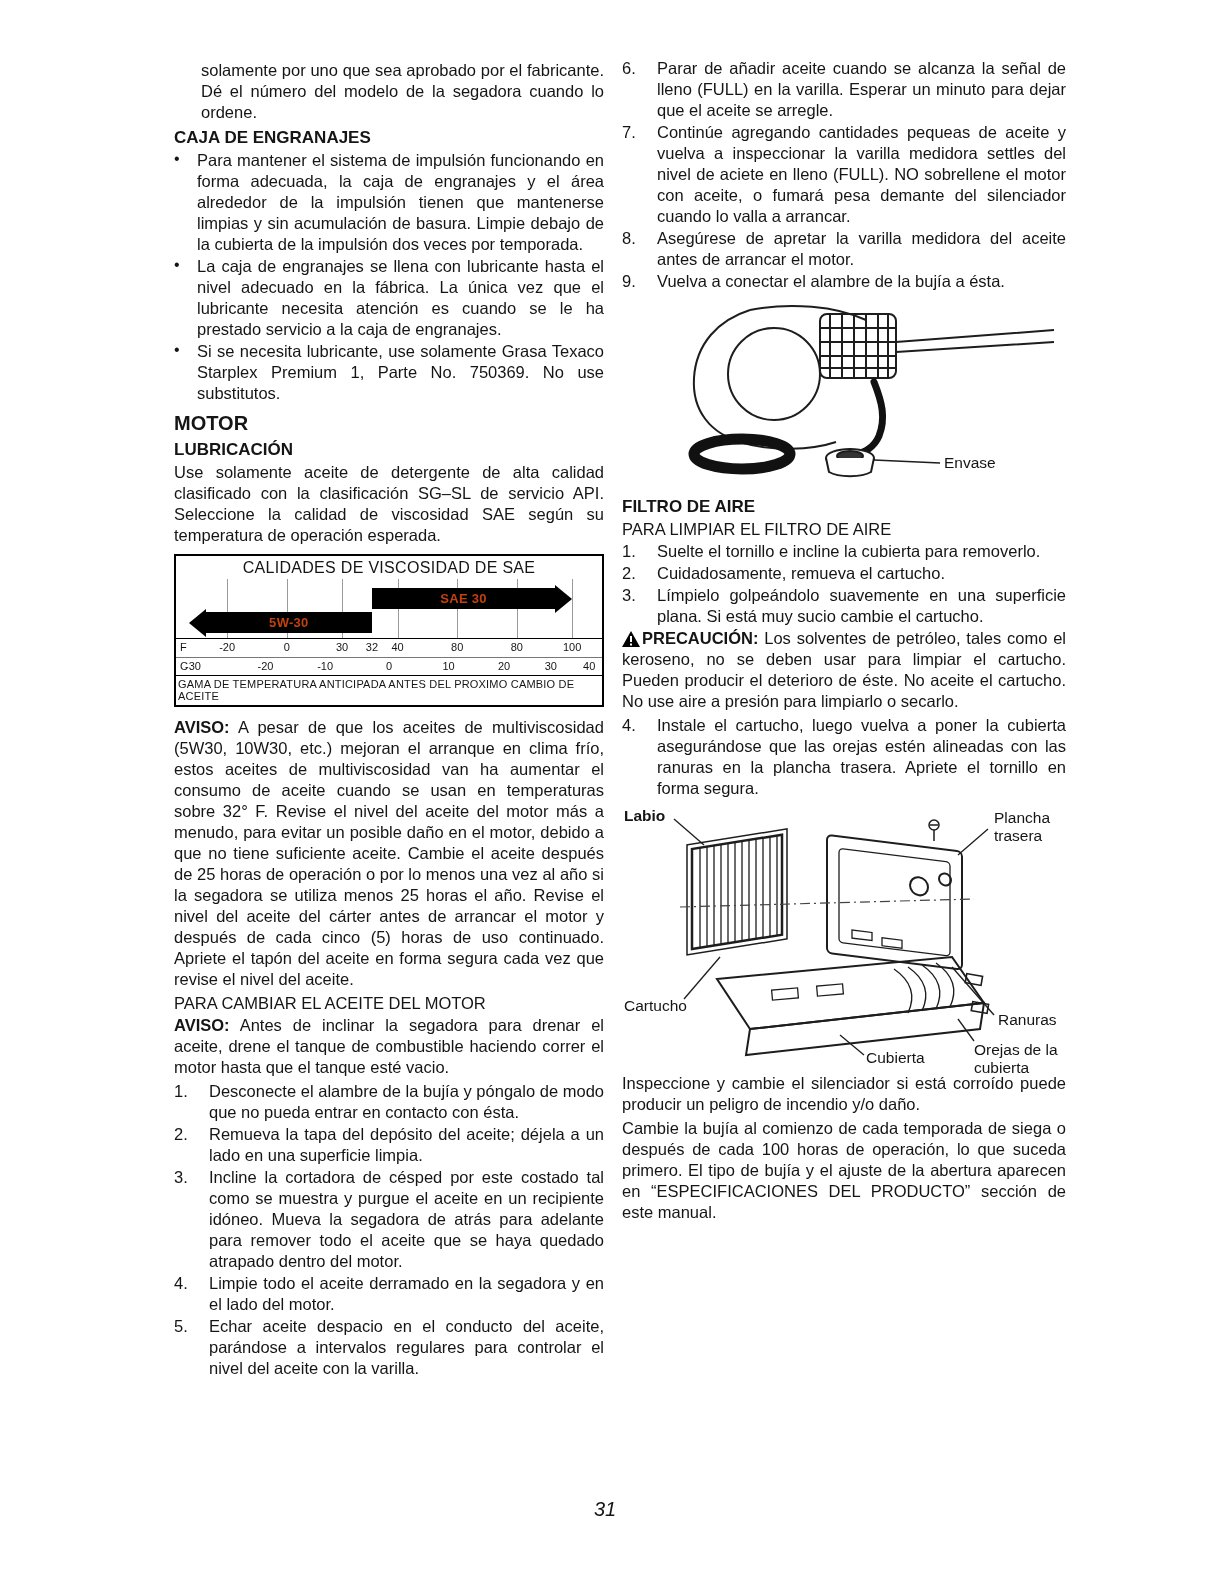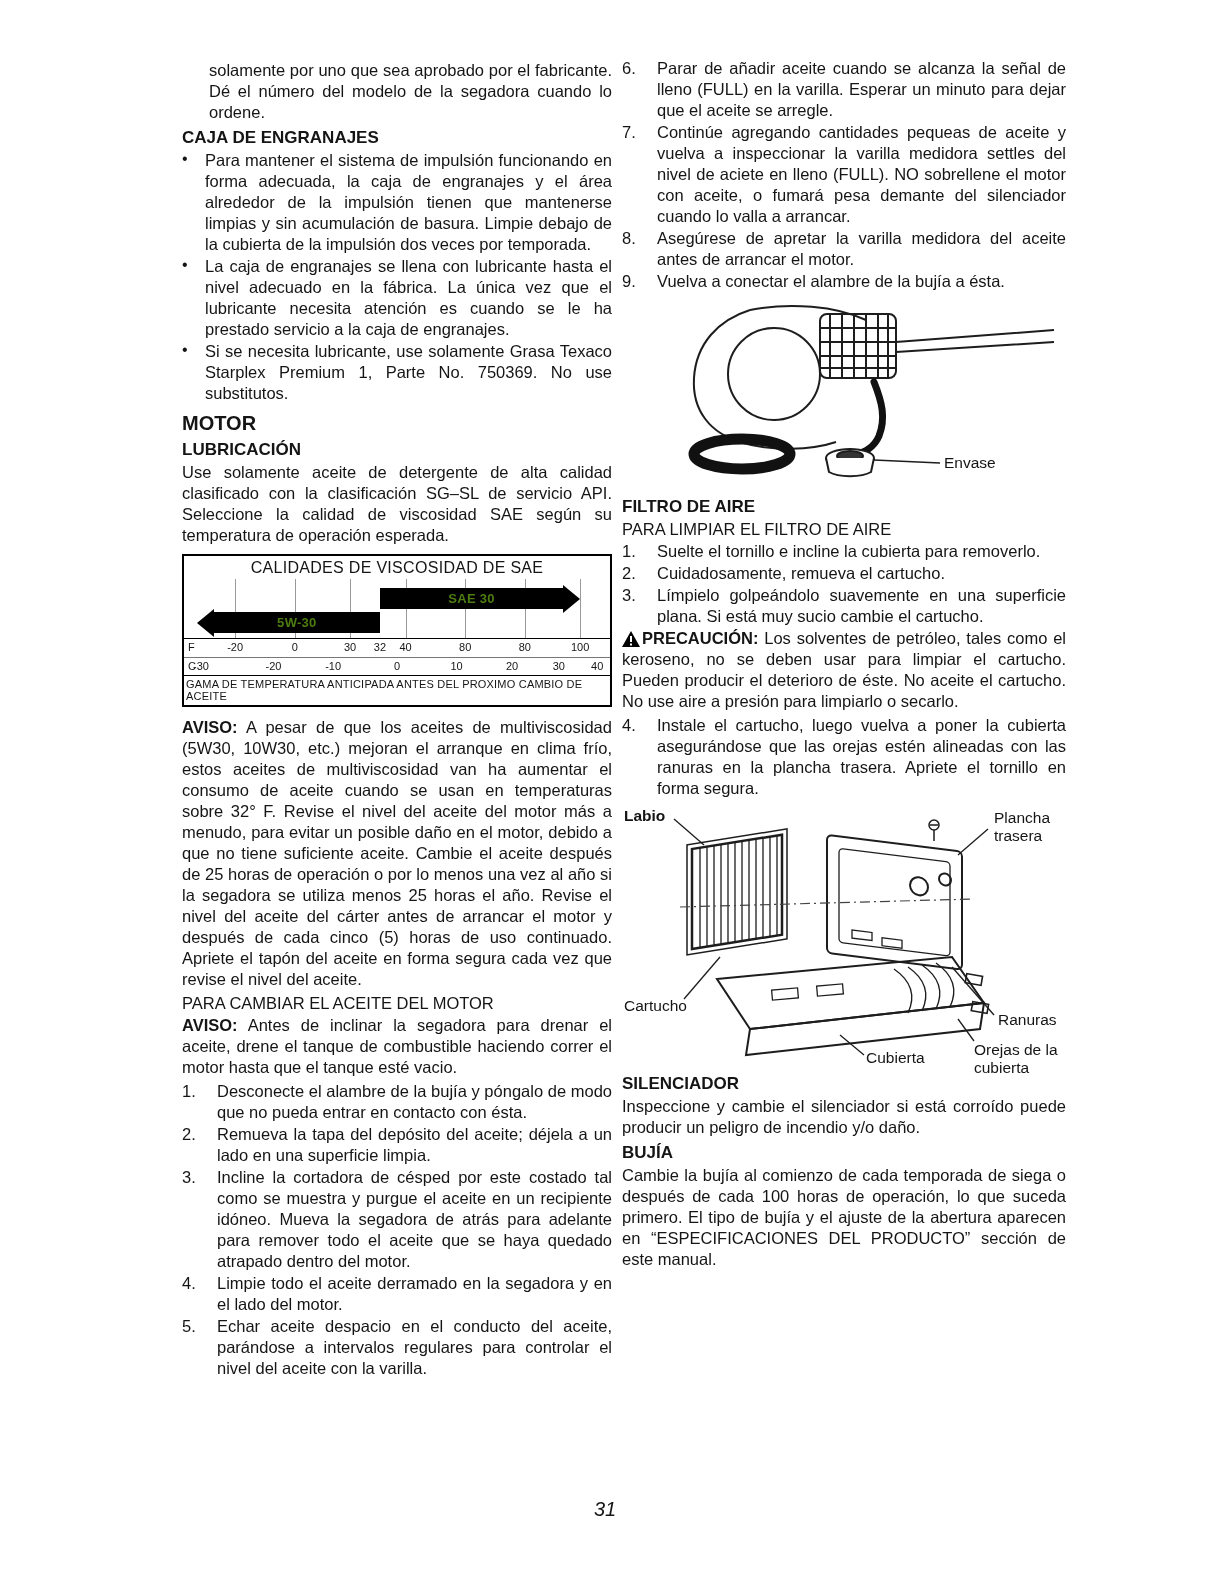--- a/index.html
+++ b/index.html
@@ -3,21 +3,21 @@
 <meta charset="utf-8">
 <style>
   * { margin:0; padding:0; box-sizing:border-box; }
   html,body { background:#e8e8e8; }
   .page {
     position:relative; width:1224px; height:1584px; background:#ffffff;
     font-family:"Liberation Sans", sans-serif; color:#151515;
     margin:0 auto; overflow:hidden;
   }
   .col { position:absolute; }
-  .col-left  { left:182px; top:60px; width:430px; }
+  .col-left  { left:174px; top:60px; width:430px; }
   .col-right { left:622px; top:58px; width:444px; }
 
   p, .txt { font-size:16.5px; line-height:21px; text-align:justify; }
   .para { margin-bottom:3px; }
   .indented { padding-left:27px; }
 
   .h-sec   { font-size:17px; font-weight:bold; margin:5px 0 2px 0; }
   .h-motor { font-size:20px; font-weight:bold; margin:8px 0 2px 0; }
   .subhead { font-size:16.5px; line-height:21px; margin:2px 0 1px 0; }
 
@@ -28,21 +28,21 @@
 
   .numlist .nitem { display:flex; margin-bottom:1px; }
   .numlist .nnum { flex:none; width:35px; font-size:16.5px; line-height:21px; }
   .numlist .txt { flex:1; }
 
   
   .vchart { border:2px solid #000; margin:8px 0 10px 0; background:#fff; }
   .vchart-title { font-size:16px; text-align:center; padding:3px 0 2px 0; letter-spacing:.3px; }
   .vchart-area { position:relative; height:60px; border-bottom:1px solid #000; overflow:visible; }
   .gridline { position:absolute; top:0; bottom:0; width:1px; background:#9a9a9a; }
-  .vbar { position:absolute; height:21px; background:#000; color:#4d7c0f;
+  .vbar { position:absolute; height:21px; background:#000; color:#c2410c;
           display:flex; align-items:center; justify-content:center;
           font-weight:bold; font-size:13px; letter-spacing:.3px; }
   .vbar-sae30 { left:46%; width:43%; top:9px; }
   .vbar-5w30  { left:7%;  width:39%; top:33px; }
   .ah { position:absolute; width:0; height:0; top:50%; transform:translateY(-50%); }
   .ah-right { left:100%; border-left:17px solid #000; border-top:14px solid transparent; border-bottom:14px solid transparent; }
   .ah-left  { right:100%; border-right:17px solid #000; border-top:14px solid transparent; border-bottom:14px solid transparent; }
   .fc-row { position:relative; height:18px; font-size:11px; }
   .fc-row.c { border-top:1px solid #777; }
   .axis-letter { position:absolute; left:4px; top:2px; }
@@ -301,21 +301,19 @@
         </g>
       </svg>
       <span class="fig-label" style="left:2px;   top:0;      width:60px;font-weight:bold;">Labio</span>
       <span class="fig-label" style="left:372px; top:2px;    width:66px;">Plancha trasera</span>
       <span class="fig-label" style="left:2px;   top:190px;  width:80px;">Cartucho</span>
       <span class="fig-label" style="left:376px; top:204px;  width:66px;">Ranuras</span>
       <span class="fig-label" style="left:352px; top:234px;  width:88px;">Orejas de la cubierta</span>
       <span class="fig-label" style="left:244px; top:242px;  width:80px;">Cubierta</span>
     </div>
 
-    <div class="h-sec">SILENCIADOR</div>
     <p class="para">Inspeccione y cambie el silenciador si está corroído puede producir un peligro de incendio y/o daño.</p>
 
-    <div class="h-sec">BUJÍA</div>
     <p class="para">Cambie la bujía al comienzo de cada temporada de siega o después de cada 100 horas de operación, lo que suceda primero. El tipo de bujía y el ajuste de la abertura aparecen en “ESPECIFICACIONES DEL PRODUCTO” sección de este manual.</p>
   </div>
 
   <div class="page-number">31</div>
 </div>
 
 </body></html>

